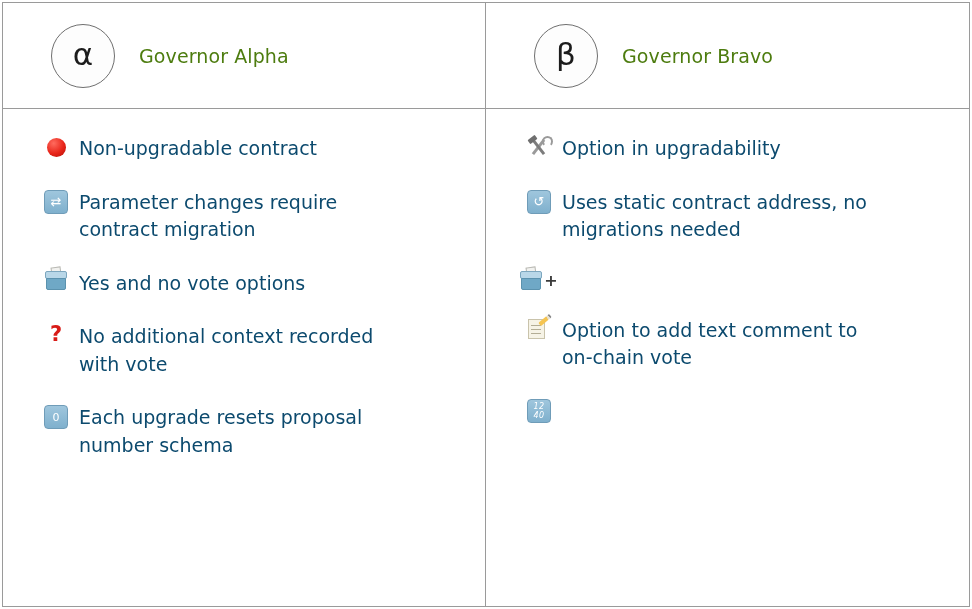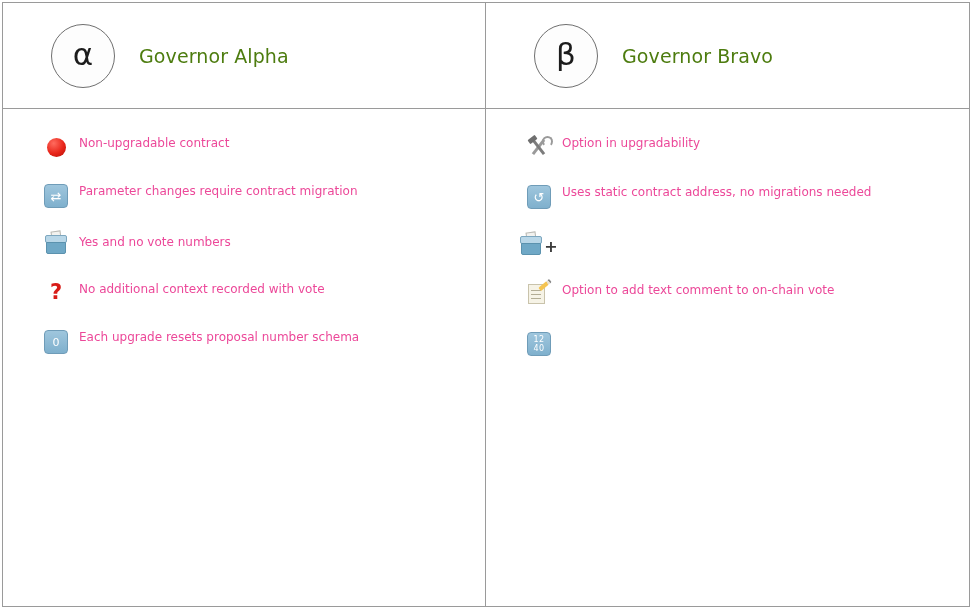--- a/index.html
+++ b/index.html
@@ -91,23 +91,23 @@
   }
   .icon-slot {
     width: 46px;
     flex: 0 0 46px;
     display: flex;
     align-items: flex-start;
     justify-content: center;
     padding-top: 1px;
   }
   .feature-text {
-    font-size: 12px;
+    font-size: 19px;
     line-height: 1.45;
-    color: #ec4899;
+    color: #0c4a6e;
     padding-top: 0px;
     max-width: 330px;
   }
   
   .ic {
     display: inline-block;
     line-height: 1;
   }
   .ic-red-circle {
     width: 19px;
@@ -127,20 +127,21 @@
     align-items: center;
     justify-content: center;
     border: 1px solid #6f9cb8;
   }
   .ic-box.small-digit { font-size: 11px; }
   .ic-box.tiny-digits {
     font-size: 8px;
     line-height: 9px;
     flex-direction: column;
     letter-spacing: 0.5px;
+    font-style: italic;
   }
   .ic-q {
     font-size: 21px;
     color: #d81b17;
     font-weight: bold;
   }
   .ic-plus {
     font-size: 16px;
     color: #3b3b3b;
     margin-left: 2px;
@@ -288,21 +289,21 @@
         </li>
 
         <li class="feature-item">
           <span class="icon-slot">
             <span class="ballot-box">
               <span class="slip"></span>
                 <span class="lid"></span>
                 <span class="body"></span>
             </span>
           </span>
-          <span class="feature-text">Yes and no vote numbers</span>
+          <span class="feature-text">Yes and no vote options</span>
         </li>
 
         <li class="feature-item">
           <span class="icon-slot">
             <span class="ic ic-q">?</span>
           </span>
           <span class="feature-text">No additional context recorded with vote</span>
         </li>
 
         <li class="feature-item">

